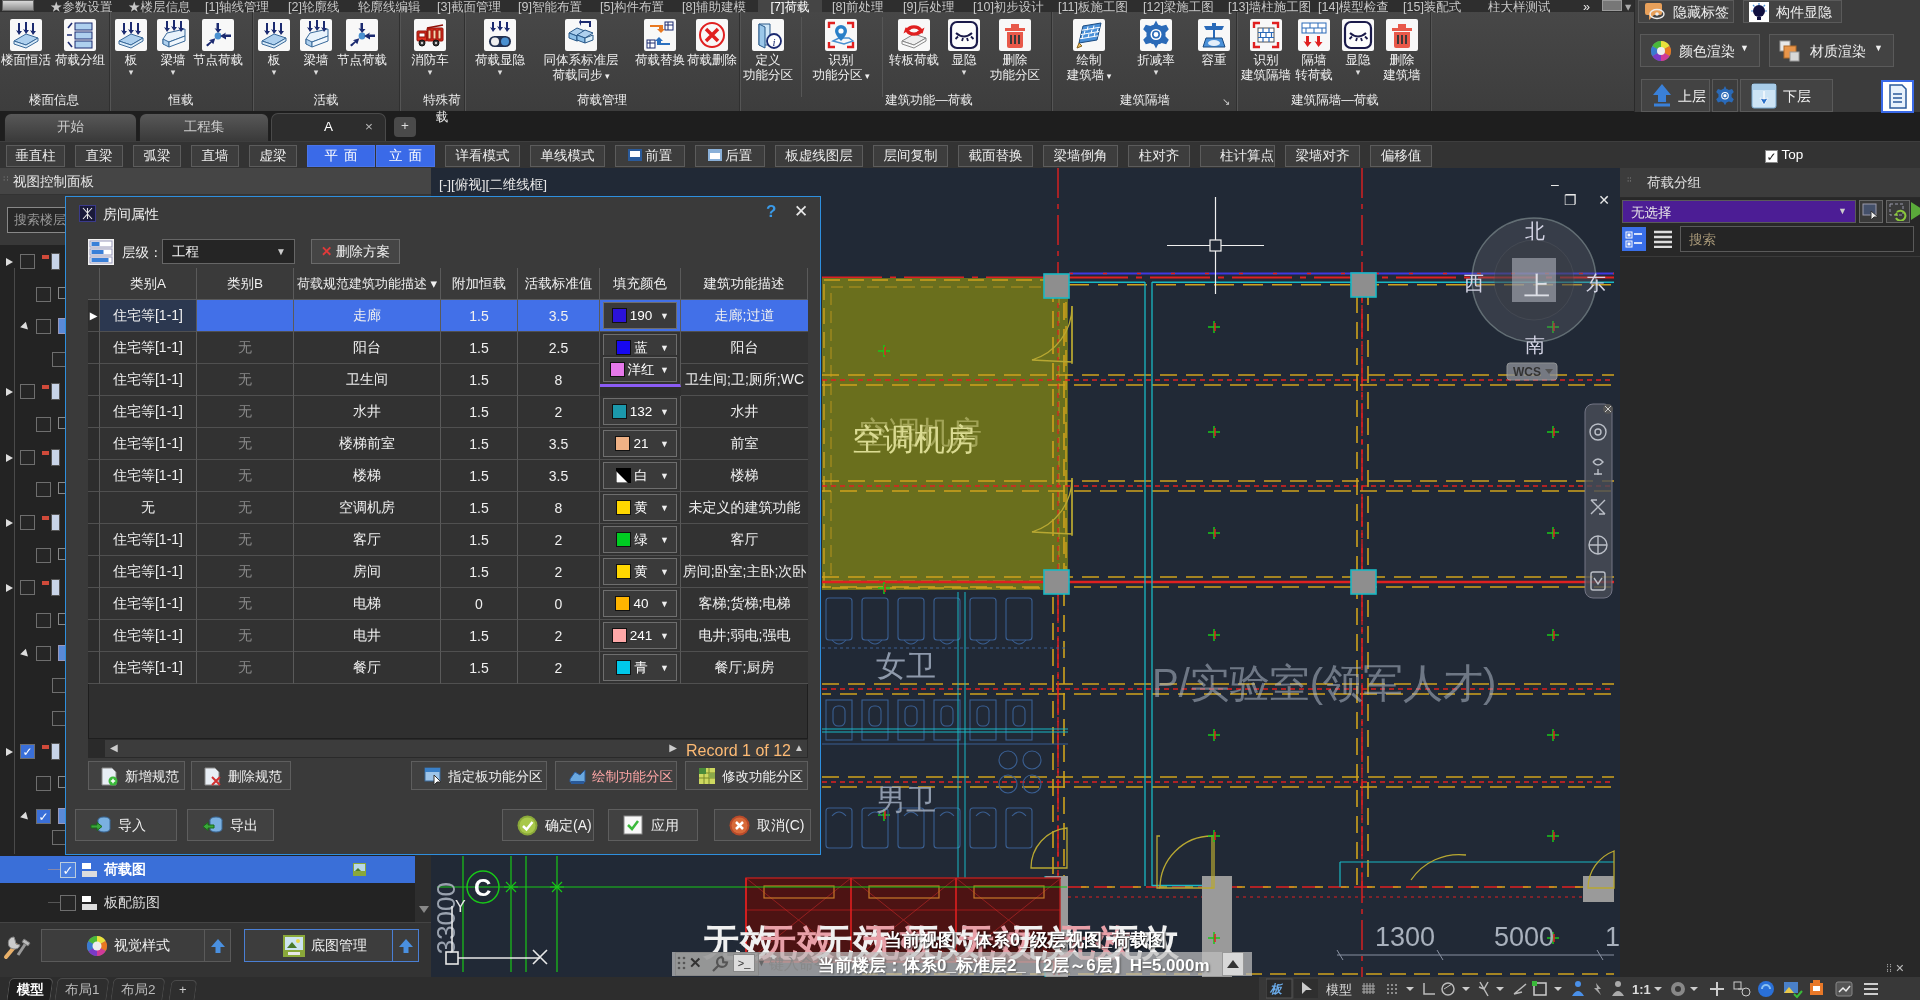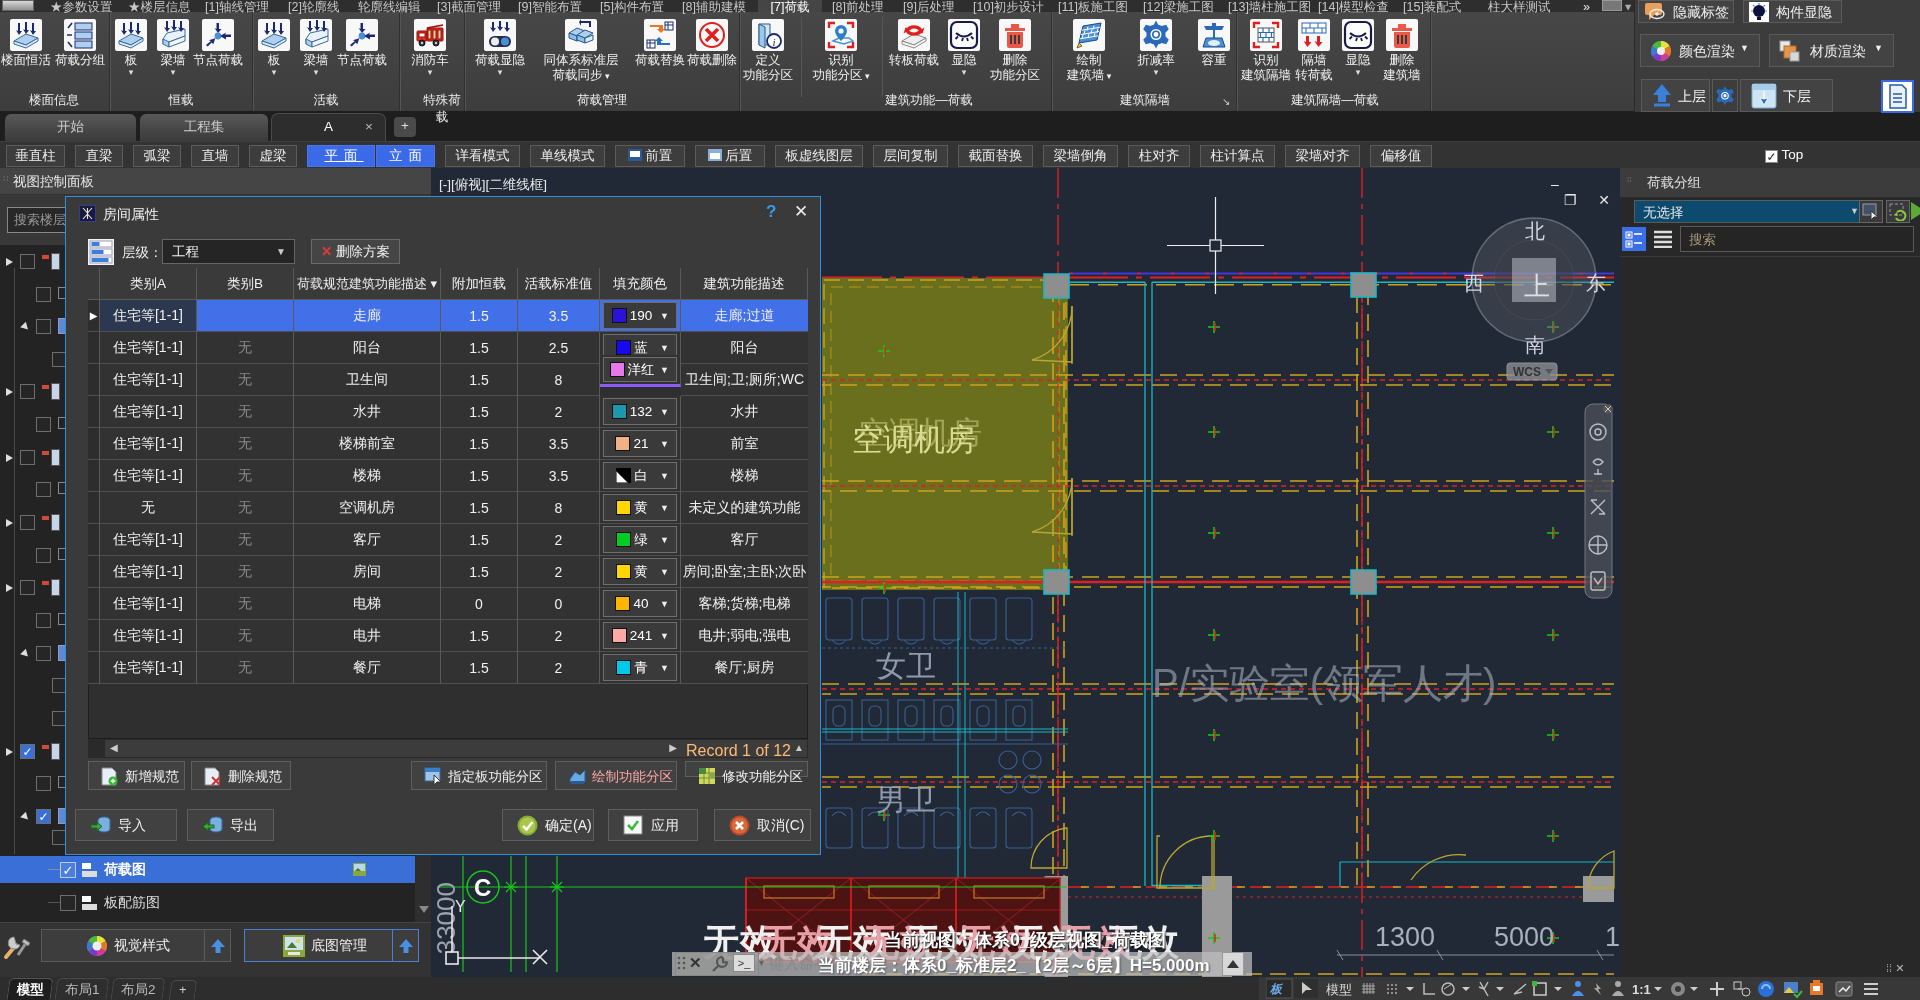--- a/index.html
+++ b/index.html
@@ -485,38 +485,38 @@
 <div class="dtab" style="left:271px;top:2px;width:115px;height:28px;line-height:26px;background:#2d2d2d;border-radius:7px 7px 0 0;border:1px solid #4a4a4a;border-bottom:none;color:#fff;">A<span style="position:absolute;right:12px;color:#bbb;">×</span></div>
 <div class="dtab" style="left:394px;top:6px;width:22px;height:20px;line-height:18px;background:#4a4a4a;border-radius:4px;color:#ddd;">+</div>
 </div>
 
 <div class="abs" id="toolbar">
 <div class="tbtn" style="left:6px;width:59px;">垂直柱</div>
 <div class="tbtn" style="left:75px;width:48px;">直梁</div>
 <div class="tbtn" style="left:133px;width:48px;">弧梁</div>
 <div class="tbtn" style="left:191px;width:48px;">直墙</div>
 <div class="tbtn" style="left:249px;width:48px;">虚梁</div>
-<div class="tbtn blue" style="left:307px;width:68px;text-decoration:underline;">平面</div>
+<div class="tbtn blue" style="left:307px;width:68px;">平面</div>
 <div class="tbtn blue" style="left:376px;width:59px;">立面</div>
 <div class="tbtn" style="left:445px;width:75px;">详看模式</div>
 <div class="tbtn" style="left:530px;width:75px;">单线模式</div>
 <div class="tbtn" style="left:615px;width:70px;"><svg width="14" height="12" viewBox="0 0 14 12" style="vertical-align:-1px;">
           <rect x="0" y="0" width="14" height="12" fill="#2a5a9a"></rect>
           <rect x="2" y="2" width="10" height="6" fill="#fff"></rect>
         </svg> 前置</div>
 <div class="tbtn" style="left:695px;width:70px;"><svg width="14" height="12" viewBox="0 0 14 12" style="vertical-align:-1px;">
           <rect x="0" y="0" width="14" height="12" fill="#8ab0d8"></rect>
           <rect x="2" y="4" width="10" height="6" fill="#fff"></rect>
         </svg> 后置</div>
 <div class="tbtn" style="left:775px;width:88px;">板虚线图层</div>
 <div class="tbtn" style="left:873px;width:75px;">层间复制</div>
 <div class="tbtn" style="left:958px;width:75px;">截面替换</div>
 <div class="tbtn" style="left:1043px;width:75px;">梁墙倒角</div>
 <div class="tbtn" style="left:1128px;width:62px;">柱对齐</div>
-<div class="tbtn" style="left:1200px;width:75px;">柱计算点</div>
+<div class="tbtn" style="left:1200px;width:75px;text-align:right;">柱计算点</div>
 <div class="tbtn" style="left:1285px;width:75px;">梁墙对齐</div>
 <div class="tbtn" style="left:1370px;width:62px;">偏移值</div>
 <div style="position:absolute;left:1765px;top:5px;color:#fff;font-size:13.5px;"><span style="display:inline-block;width:13px;height:13px;background:#fff;border:1px solid #888;color:#222;font-size:12px;line-height:13px;text-align:center;vertical-align:-2px;">✓</span> Top</div>
 </div>
 
 <div class="abs" id="leftpanel">
 <div style="position:absolute;left:0;top:0;width:431px;height:27px;background:#454545;border-bottom:1px solid #333;">
         <span style="position:absolute;left:3px;top:6px;color:#777;font-size:8px;letter-spacing:1px;">⁞⁞</span>
         <span style="position:absolute;left:13px;top:5px;color:#e8e8e8;font-size:13.5px;">视图控制面板</span>
       </div>
@@ -924,21 +924,21 @@
 <div style="position:absolute;left:387px;top:786px;color:#fff;font-size:17px;font-weight:bold;text-shadow:1px 1px 2px #555;white-space:nowrap;">当前楼层：体系0_标准层2_【2层～6层】H=5.000m</div>
 <div style="position:absolute;left:791px;top:784px;width:22px;height:24px;background:#d8d8d8;border:1px solid #999;">
         <div style="margin:7px auto 0;width:0;height:0;border-bottom:8px solid #333;border-left:6px solid transparent;border-right:6px solid transparent;"></div>
       </div>
 </div>
 <div class="abs" id="rightpanel">
 <div style="position:absolute;left:0;top:0;width:300px;height:30px;background:#3c3c3c;border-bottom:1px solid #2a2a2a;">
  <span style="position:absolute;left:7px;top:7px;color:#777;font-size:8px;">⁞⁞</span>
  <span style="position:absolute;left:27px;top:6px;color:#e0e0e0;font-size:13.5px;">荷载分组</span>
       </div>
-<div style="position:absolute;left:2px;top:32px;width:234px;height:23px;background:#0c4a6e;border:1px solid #5a5a5a;margin-left:12px;">
+<div style="position:absolute;left:2px;top:32px;width:234px;height:23px;background:#4c1d95;border:1px solid #5a5a5a;">
  <span style="position:absolute;left:8px;top:3px;color:#e8e8e8;font-size:13.5px;">无选择</span>
  <span style="position:absolute;right:8px;top:5px;color:#ccc;font-size:9px;">▼</span>
       </div>
 <div style="position:absolute;left:239px;top:32px;width:24px;height:23px;background:#3a3a3a;border:1px solid #666;">
  <svg width="18" height="18" style="position:absolute;left:2px;top:2px;">
           <rect x="1" y="1" width="13" height="11" fill="#44506a" stroke="#99a"></rect>
           <path d="M9 8 l0 9 l3 -3 l4 0 z" fill="#eee" stroke="#333"></path>
         </svg>
       </div>
 <div style="position:absolute;left:266px;top:32px;width:24px;height:23px;background:#3a3a3a;border:1px solid #666;">
@@ -1242,21 +1242,21 @@
           </svg></span>
         <span style="position:absolute;left:36px;top:6px;">指定板功能分区</span>
       </div>
 <div style="position:absolute;left:489px;top:564px;width:122px;height:29px;background:#414141;border:1px solid #5e5e5e;color:#fca5a5;font-size:13.5px;">
         <span style="position:absolute;left:12px;top:5px;"><svg width="19" height="19">
             <path d="M2 12 l5 -7 5 3 5 -5 v12 h-15 z" fill="#6aa8e0" stroke="#2a5a9a"></path>
             <rect x="3" y="14" width="13" height="3" fill="#2a5a9a"></rect>
           </svg></span>
         <span style="position:absolute;left:36px;top:6px;">绘制功能分区</span>
       </div>
-<div style="position:absolute;left:619px;top:564px;width:123px;height:16px;background:#414141;border:1px solid #5e5e5e;color:#f0f0f0;font-size:13.5px;">
+<div style="position:absolute;left:619px;top:564px;width:123px;height:29px;background:#414141;border:1px solid #5e5e5e;color:#f0f0f0;font-size:13.5px;">
         <span style="position:absolute;left:12px;top:5px;"><svg width="19" height="19">
             <rect x="1" y="1" width="16" height="16" fill="#cdd860"></rect>
             <path d="M1 6 h16 M1 11 h16 M6 1 v16 M11 1 v16" stroke="#7a8a2a"></path>
             <rect x="1" y="1" width="7" height="6" fill="#4a8a3a"></rect>
             <rect x="11" y="6" width="6" height="5" fill="#8aa84a"></rect>
           </svg></span>
         <span style="position:absolute;left:36px;top:6px;">修改功能分区</span>
       </div>
 <div style="position:absolute;left:9px;top:612px;width:102px;height:32px;background:#414141;border:1px solid #5e5e5e;color:#f0f0f0;font-size:14px;">
         <span style="position:absolute;left:14px;top:5px;"><svg width="22" height="20">

